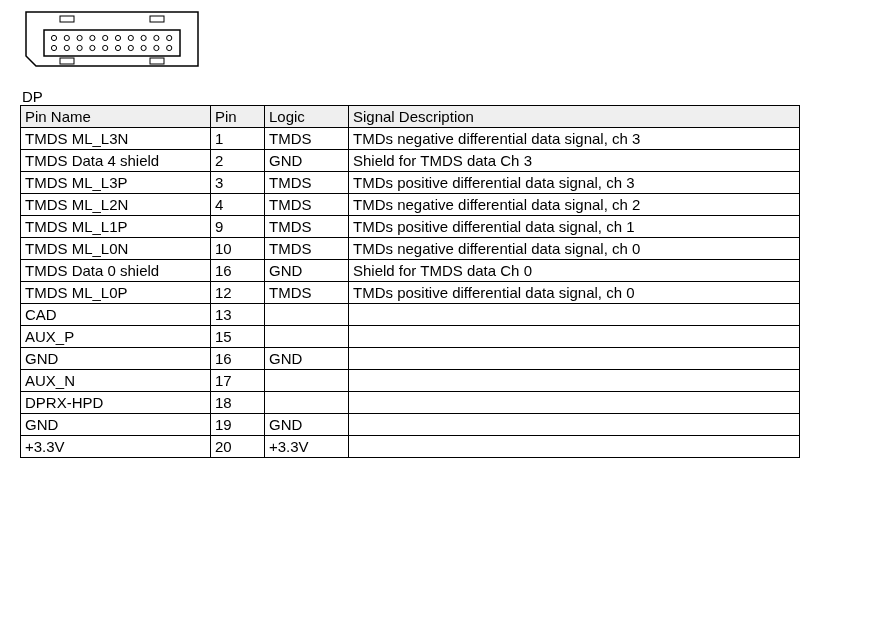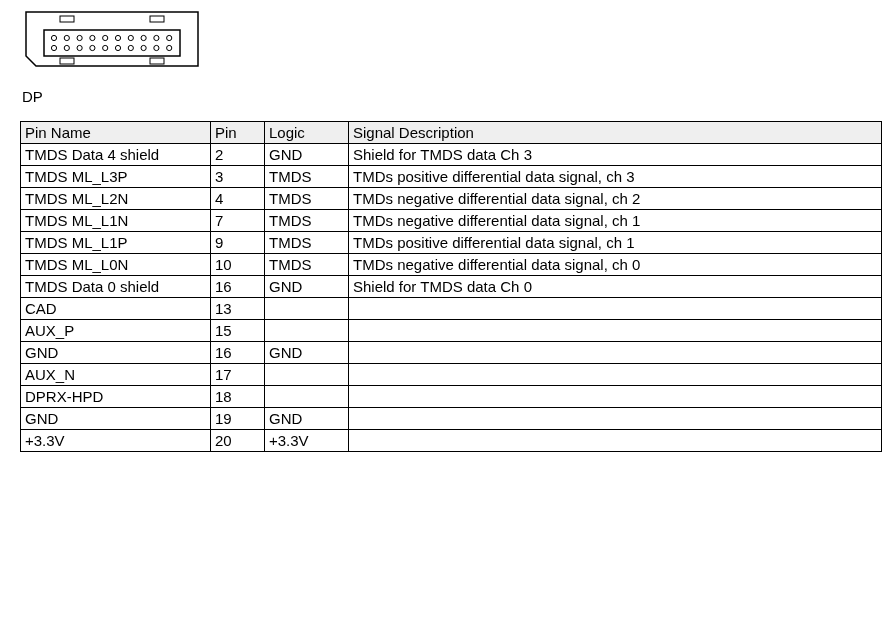--- a/index.html
+++ b/index.html
@@ -11,26 +11,26 @@
       padding: 8px 8px 8px 20px;
       width: 894px;
     }
     .connector-wrap {
       margin-bottom: 18px;
       margin-left: 2px;
     }
     .connector-svg { display: block; }
     .title {
       font-size: 15px;
-      margin-bottom: 16px;
+      margin-bottom: 0px;
       margin-left: 2px;
     }
     table {
       border-collapse: collapse;
-      width: 862px;
+      width: 780px;
       table-layout: fixed;
     }
     th, td {
       border: 1px solid #000;
       text-align: left;
       font-weight: normal;
       padding: 0 4px;
       height: 22px;
       vertical-align: middle;
       overflow: hidden;
@@ -97,60 +97,66 @@
   <thead>
     <tr>
       <th>Pin Name</th>
       <th>Pin</th>
       <th>Logic</th>
       <th>Signal Description</th>
     </tr>
   </thead>
   <tbody id="pinout-body">
       <tr>
+        <td>TMDS ML_L3N</td>
+        <td>1</td>
+        <td>TMDS</td>
+        <td>TMDs negative differential data signal, ch 3</td>
+      </tr>
+      <tr>
         <td>TMDS Data 4 shield</td>
         <td>2</td>
         <td>GND</td>
         <td>Shield for TMDS data Ch 3</td>
       </tr>
       <tr>
         <td>TMDS ML_L3P</td>
         <td>3</td>
         <td>TMDS</td>
         <td>TMDs positive differential data signal, ch 3</td>
       </tr>
       <tr>
         <td>TMDS ML_L2N</td>
         <td>4</td>
         <td>TMDS</td>
         <td>TMDs negative differential data signal, ch 2</td>
       </tr>
       <tr>
-        <td>TMDS ML_L1N</td>
-        <td>7</td>
-        <td>TMDS</td>
-        <td>TMDs negative differential data signal, ch 1</td>
-      </tr>
-      <tr>
         <td>TMDS ML_L1P</td>
         <td>9</td>
         <td>TMDS</td>
         <td>TMDs positive differential data signal, ch 1</td>
       </tr>
       <tr>
         <td>TMDS ML_L0N</td>
         <td>10</td>
         <td>TMDS</td>
         <td>TMDs negative differential data signal, ch 0</td>
       </tr>
       <tr>
         <td>TMDS Data 0 shield</td>
         <td>16</td>
         <td>GND</td>
         <td>Shield for TMDS data Ch 0</td>
+      </tr>
+      <tr>
+        <td>TMDS ML_L0P</td>
+        <td>12</td>
+        <td>TMDS</td>
+        <td>TMDs positive differential data signal, ch 0</td>
       </tr>
       <tr>
         <td>CAD</td>
         <td>13</td>
         <td></td>
         <td></td>
       </tr>
       <tr>
         <td>AUX_P</td>
         <td>15</td>

